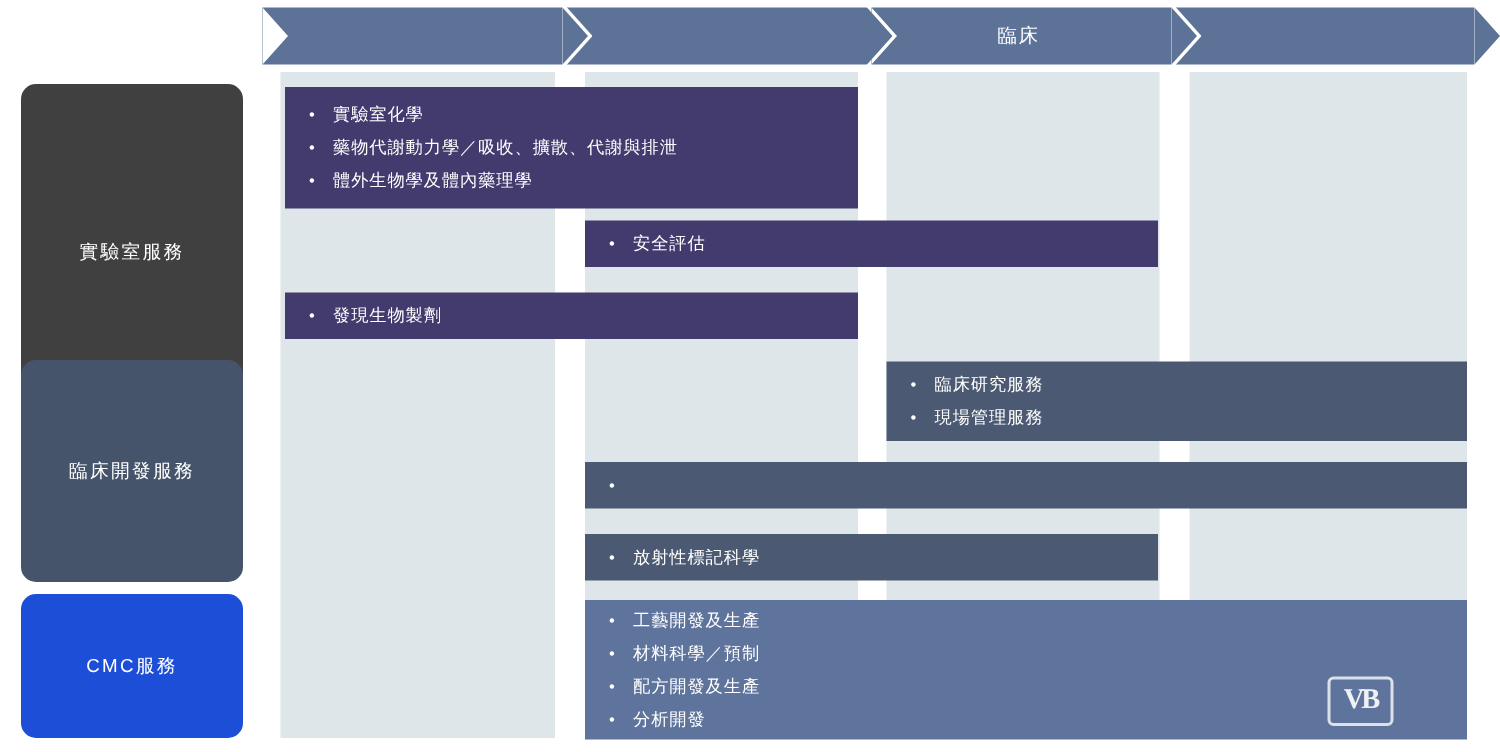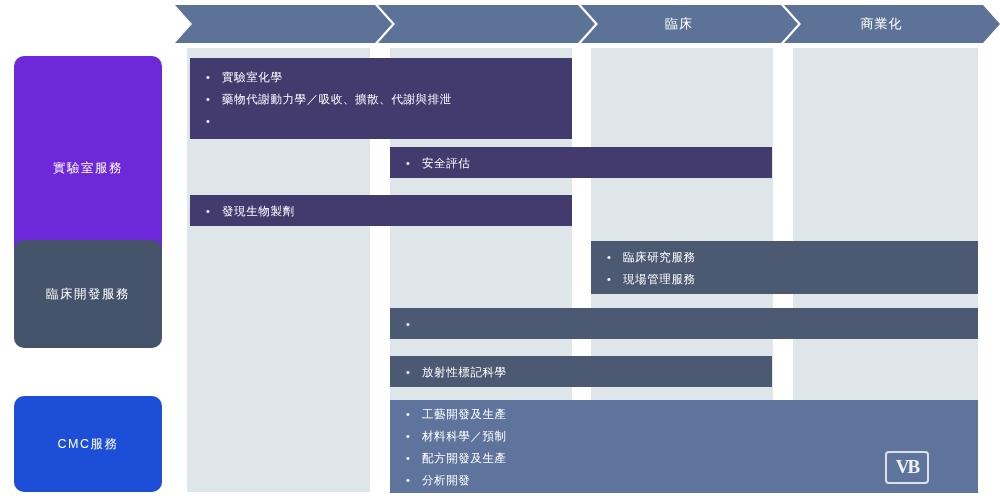--- a/index.html
+++ b/index.html
@@ -185,46 +185,46 @@
         <div class="point-right"></div>
       </div>
       <div class="phase-header" style="left: 581px; width: 200px; z-index: 8;">
         <div class="notch-left"></div>
         <div class="point-right"></div>
         <div class="phase-label">臨床</div>
       </div>
       <div class="phase-header" style="left: 784px; width: 199px; z-index: 7;">
         <div class="notch-left"></div>
         <div class="point-right"></div>
-        <div class="phase-label">商業化</div>
       </div>
     </div>
   <div id="category-cards">
-      <div class="cat-card" style="top: 56px; height: 224px; background: #6d28d9; text-align: center;">
+      <div class="cat-card" style="top: 56px; height: 224px; background: #404040; text-align: center;">
         <span>實驗室服務</span>
       </div>
-      <div class="cat-card" style="top: 240px; height: 108px; background: rgb(69, 83, 107);">
+      <div class="cat-card" style="top: 240px; height: 148px; background: rgb(69, 83, 107);">
         <span>臨床開發服務</span>
       </div>
       <div class="cat-card" style="top: 396px; height: 96px; background: #1d4ed8;">
         <span>CMC服務</span>
       </div>
     </div>
   <div id="service-bars">
       <div class="svc-bar" style="left: 190px; top: 58px; width: 382px; height: 81px; background: rgb(67, 58, 110);">
         <div class="svc-item">
           <span class="svc-bullet">•</span>
           <span>實驗室化學</span>
         </div>
         <div class="svc-item">
           <span class="svc-bullet">•</span>
           <span>藥物代謝動力學／吸收、擴散、代謝與排泄</span>
         </div>
         <div class="svc-item">
           <span class="svc-bullet">•</span>
+          <span>體外生物學及體內藥理學</span>
         </div>
       </div>
       <div class="svc-bar" style="left: 390px; top: 147px; width: 382px; height: 31px; background: rgb(67, 58, 110);">
         <div class="svc-item">
           <span class="svc-bullet">•</span>
           <span>安全評估</span>
         </div>
       </div>
       <div class="svc-bar" style="left: 190px; top: 195px; width: 382px; height: 31px; background: rgb(67, 58, 110);">
         <div class="svc-item">

